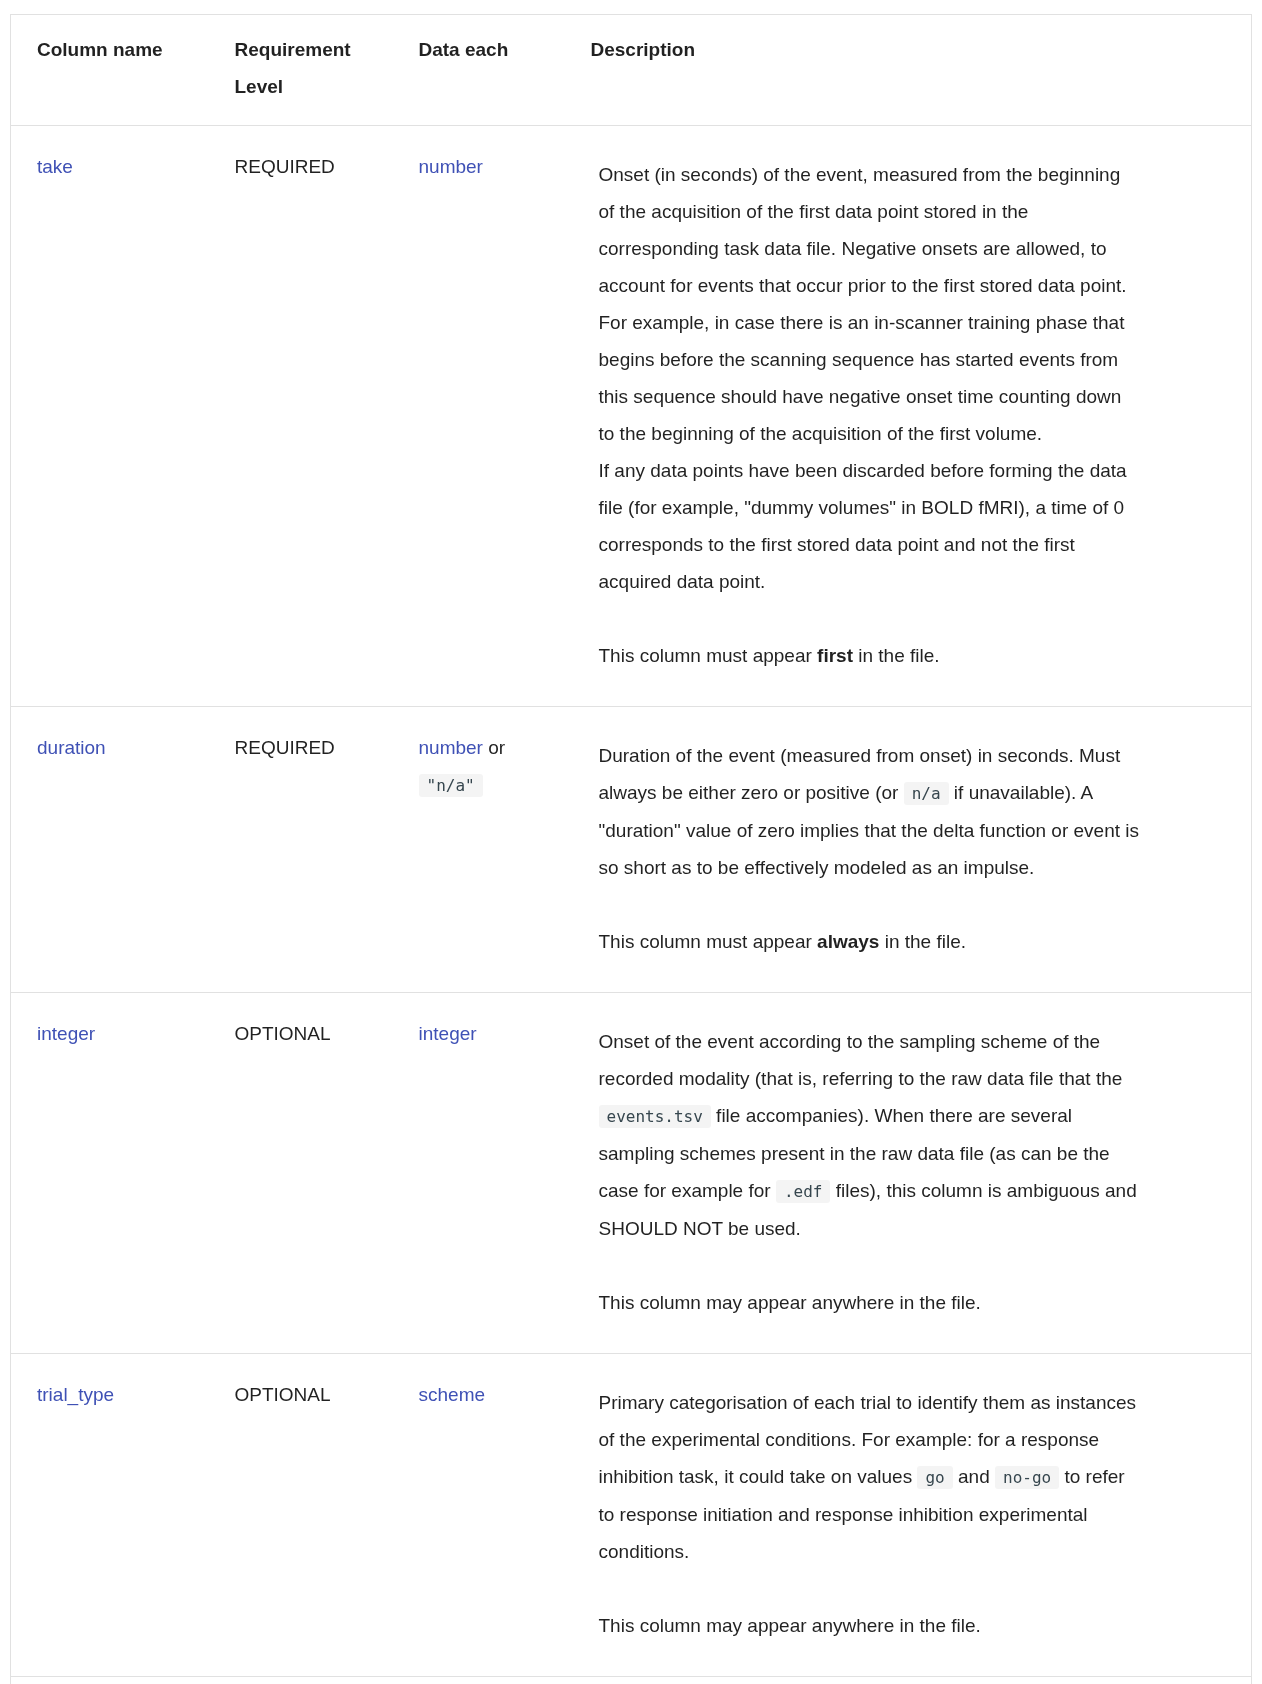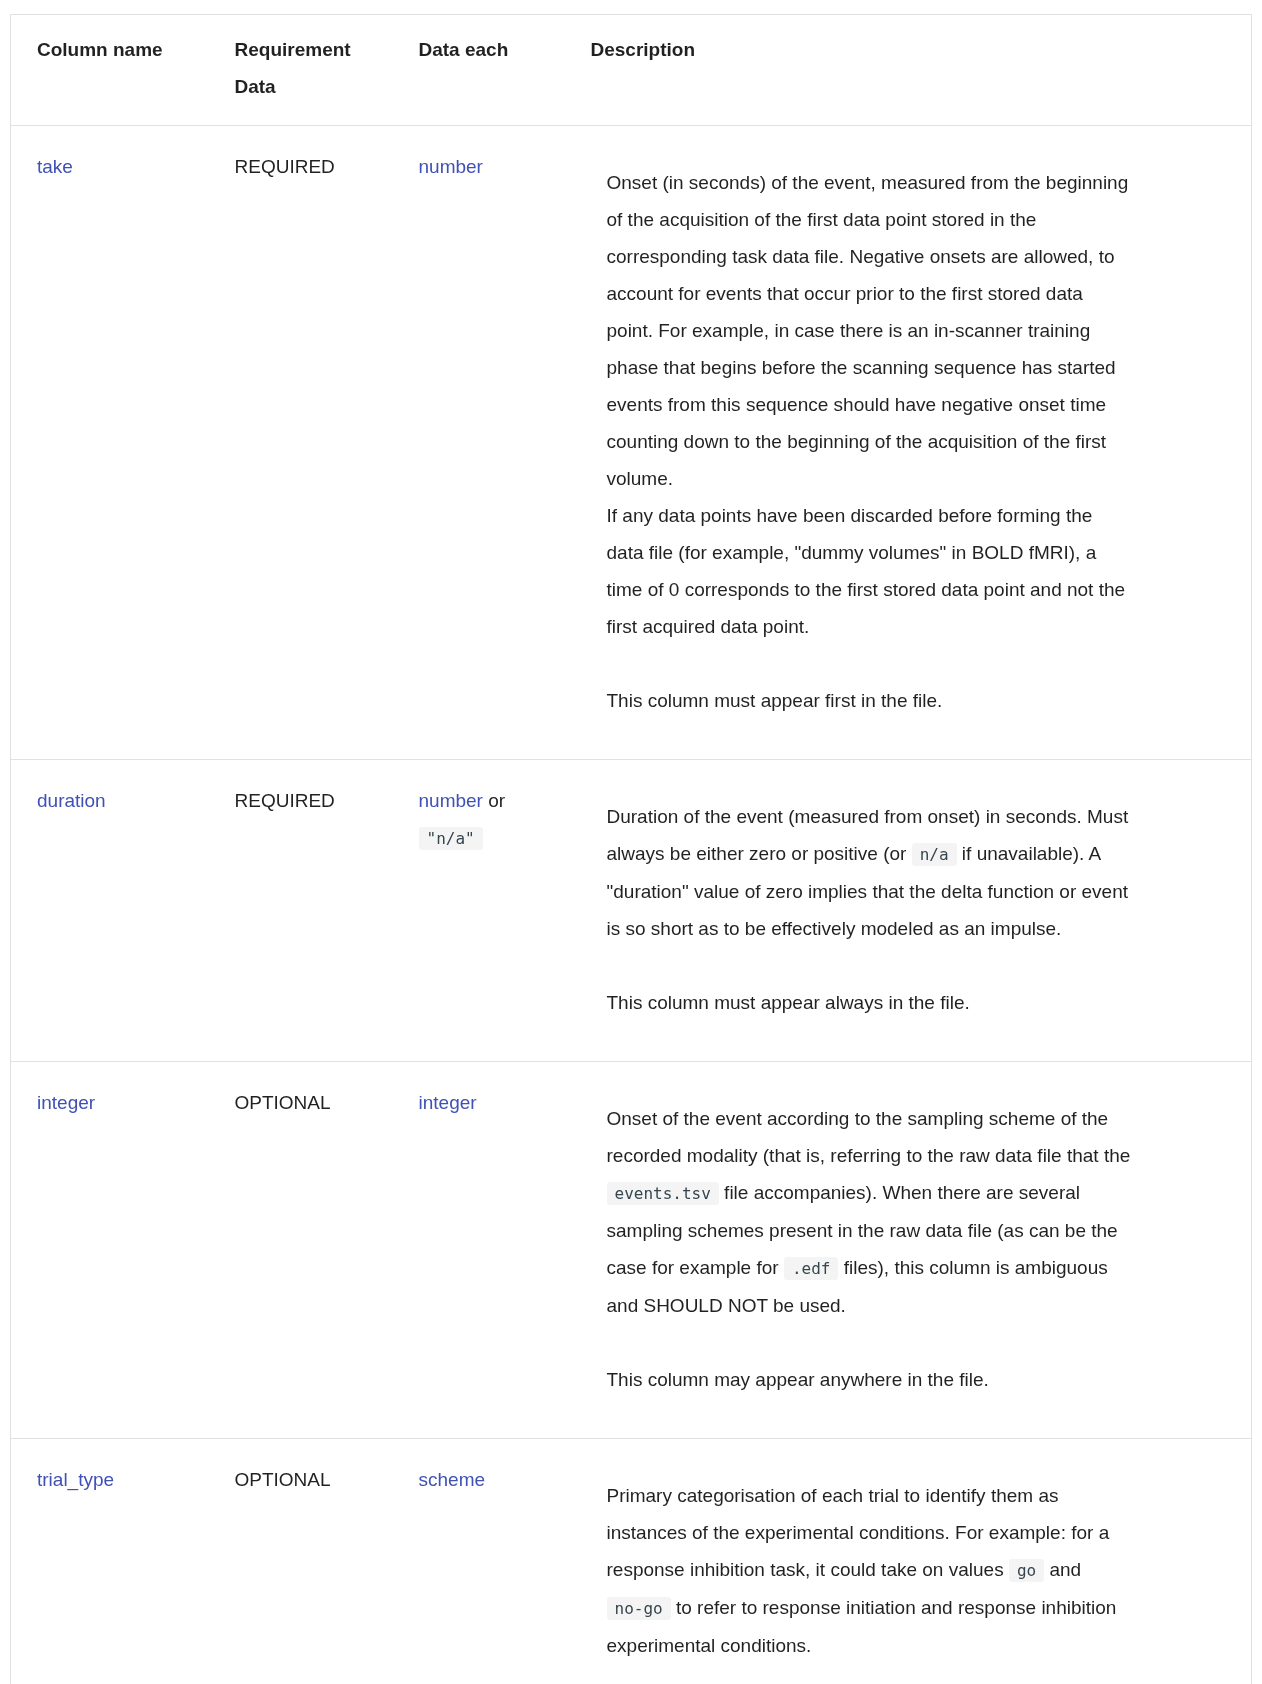--- a/index.html
+++ b/index.html
@@ -26,49 +26,49 @@
   col.c1{width:198px;} col.c2{width:184px;} col.c3{width:172px;} col.c4{width:auto;}
   th,td{
     vertical-align:top;text-align:left;
     font-size:19px;line-height:37px;
     border-bottom:1px solid var(--border);
   }
   th{font-weight:bold;padding:16px 26px 20px 26px;}
   td{padding:22px 26px 24px 26px;}
   td a{color:var(--link);text-decoration:none;cursor:pointer;}
   .desc-wrap{max-width:558px;}
-  .desc-wrap p{margin:16px;}
+  .desc-wrap p{margin:8px;}
   .desc-wrap p + p{margin-top:37px;}
   code.inline-code{
     font-family:"DejaVu Sans Mono","Liberation Mono",monospace;
     font-size:16px;
     background:var(--code-bg);
     color:var(--code-fg);
     padding:2px 8px;
     border-radius:3px;
     white-space:nowrap;
   }
-  strong{font-weight:normal;text-align:right;}
+  strong{font-weight:bold;text-align:right;}
   tr.partial-row td{border-bottom:none;padding:0;height:26px;}
 </style>
 </head>
 <body>
 
 <div class="page">
   <table class="spec-table">
     <colgroup>
       <col class="c1">
         <col class="c2">
         <col class="c3">
         <col class="c4">
     </colgroup>
     <thead>
       <tr id="header-row">
           <th>Column name</th>
-          <th>Requirement Data</th>
+          <th>Requirement Level</th>
           <th>Data each</th>
           <th>Description</th>
         </tr>
     </thead>
     <tbody id="table-body">
         <tr>
           <td><a href="#">take</a></td>
           <td><span>REQUIRED</span></td>
           <td><a href="#">number</a></td>
           <td>

